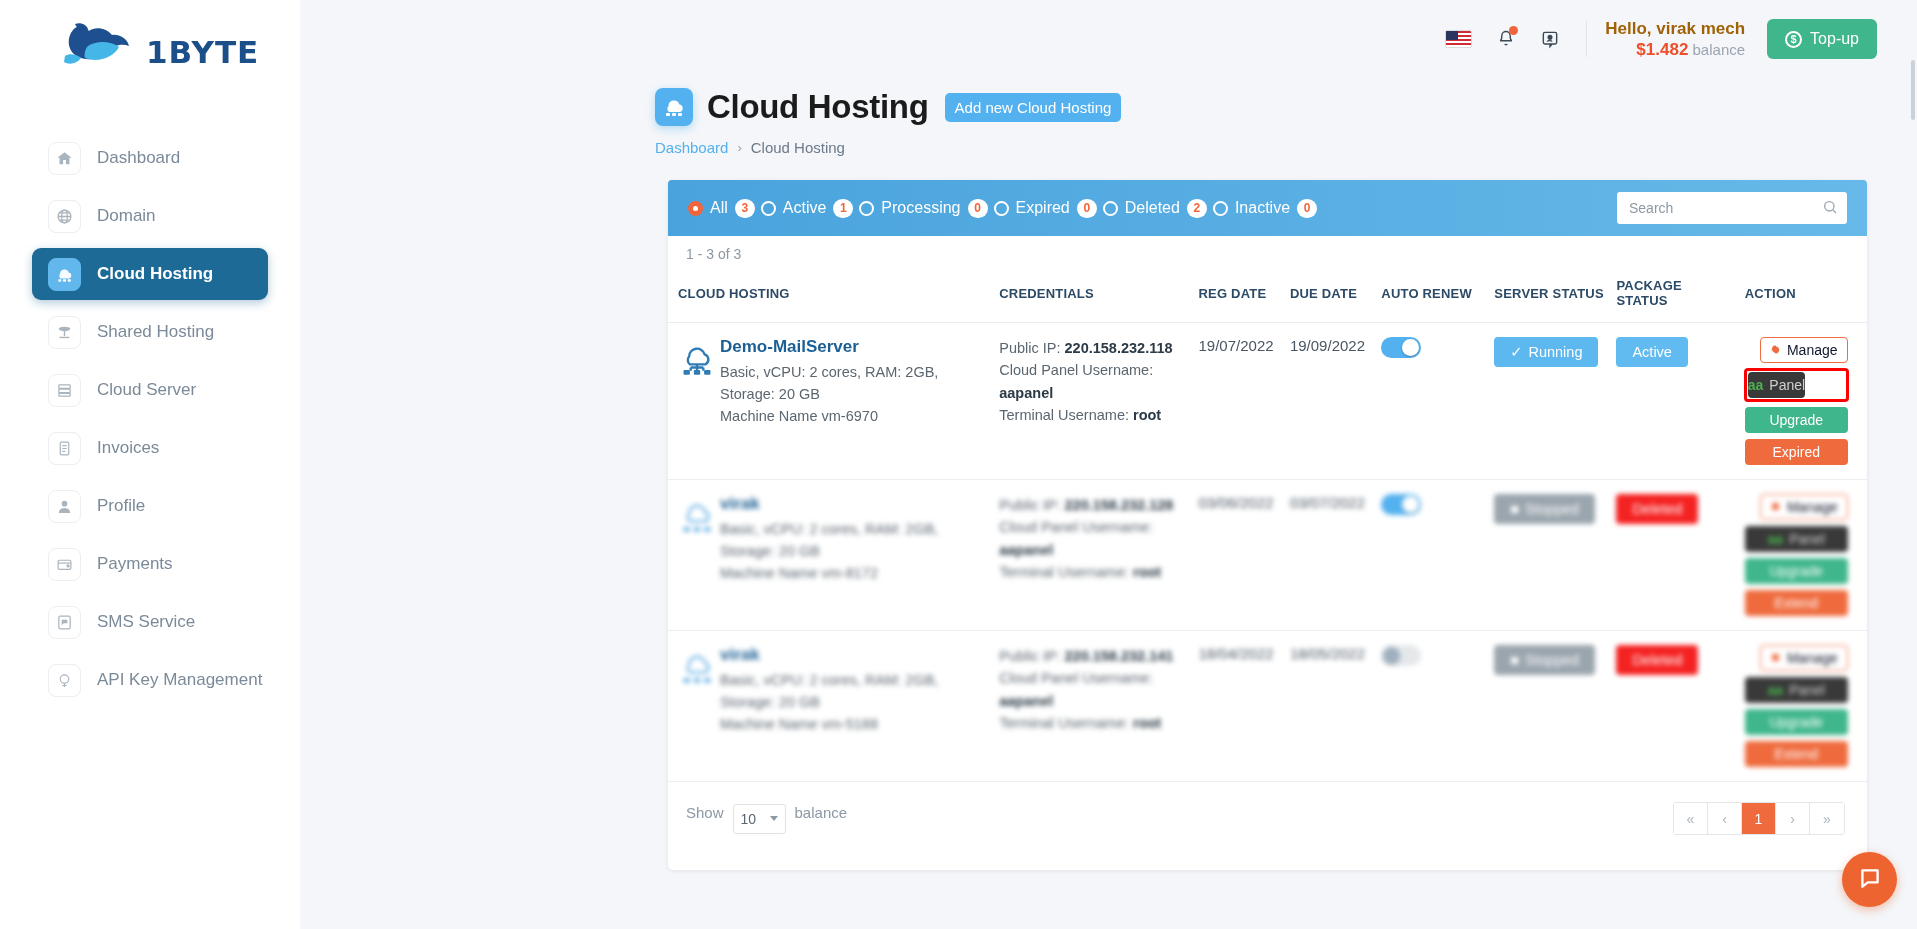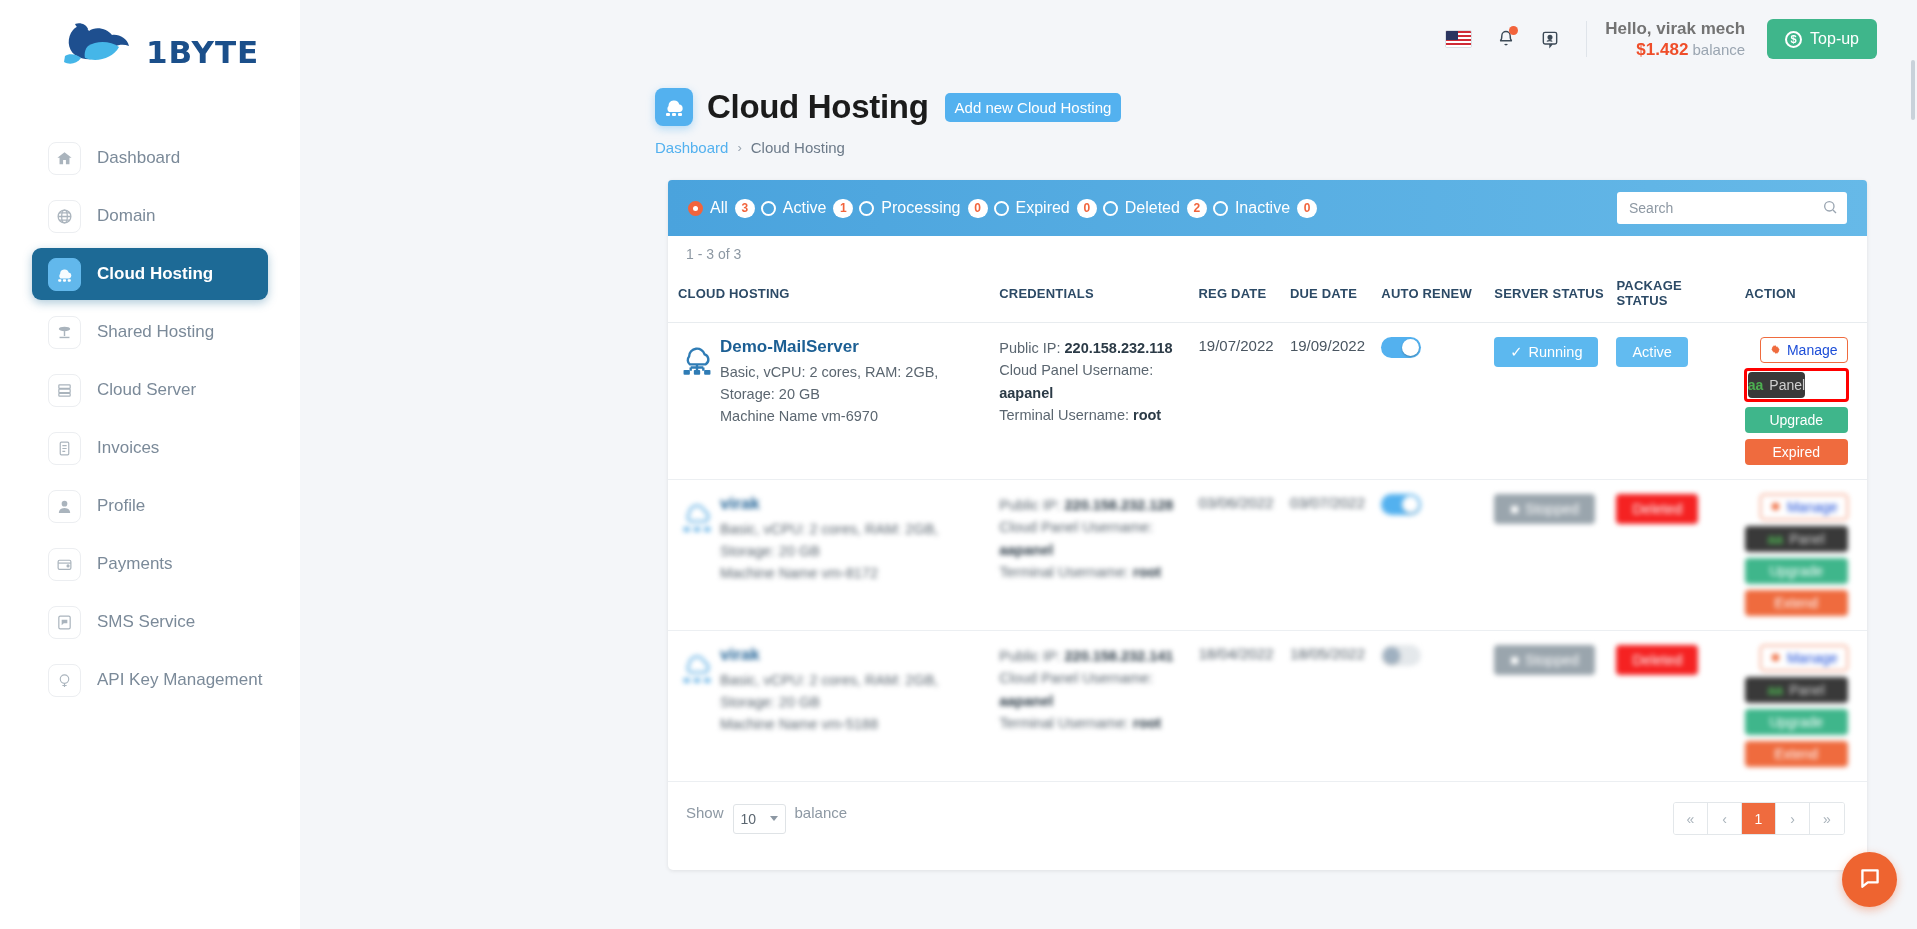--- a/index.html
+++ b/index.html
@@ -54,21 +54,21 @@
     border: 1px solid #d8dde3;
   }
   .flag .stripes { position: absolute; inset: 0;
     background: repeating-linear-gradient(to bottom, #cf2b37 0, #cf2b37 2px, #fff 2px, #fff 4px); }
   .flag .canton { position: absolute; left:0; top:0; width: 12px; height: 9px; background: #2a3560; }
   .icon-btn { width: 32px; height: 32px; display:flex; align-items:center; justify-content:center;
     position: relative; margin-right: 12px; cursor: pointer; }
   .bell-dot { position:absolute; right:4px; top:3px; width:9px; height:9px; border-radius:50%; background:#f2643c; }
   .divider-v { width:1px; height:36px; background:#dfe4ea; margin: 0 18px 0 8px; }
   .hello { text-align: right; line-height: 1.25; margin-right: 22px; }
-  .hello-name { color: #737373; font-size: 17px; font-weight: bold; }
+  .hello-name { color: #a16207; font-size: 17px; font-weight: bold; }
   .hello-bal { font-size: 15px; color: #9aa5b1; }
   .hello-bal b { color: #ef4e2a; font-size: 17px; }
   .topup {
     background: #3fb68b; color: #fff; border: none; border-radius: 6px;
     height: 40px; padding: 0 18px; font-size: 16px; cursor: pointer;
     display: flex; align-items: center; gap: 8px;
   }
   .coin { width: 17px; height: 17px; border-radius: 50%; border: 2px solid #fff;
     font-size: 11px; display:flex; align-items:center; justify-content:center; font-weight:bold; }
 
@@ -163,21 +163,21 @@
   .pill.stopped { background: #9aa5ad; }
   .pill.active  { background: #62bbf0; }
   .pill.deleted { background: #f52222; }
 
   .act-col { display: flex; flex-direction: column; gap: 6px; width: 103px; }
   .abtn {
     height: 26px; border-radius: 4px; font-size: 14px; display: flex;
     align-items: center; justify-content: center; gap: 6px; cursor: pointer; border: none;
     color: #fff; font-family: "Liberation Sans", sans-serif;
   }
-  .abtn.manage { background: #fff; color: #1d4ed8; border: 1px solid #ef6b3e; margin-left: 15px; }
+  .abtn.manage { background: #fff; color: #0f172a; border: 1px solid #ef6b3e; margin-left: 15px; }
   .abtn.aapanel { background: #393939; color: #cfcfcf; position: relative; }
   .abtn.aapanel .aa { color: #4caf50; font-weight: bold; }
   .abtn.upgrade { background: #3fb68b; }
   .abtn.extend  { background: #ef6b3e; }
   .hl-box {
     border: 3px solid #ff0000; border-radius: 4px; padding: 1px; margin: -1px;
   }
 
   .tfoot {
     display: flex; align-items: center; justify-content: space-between;

